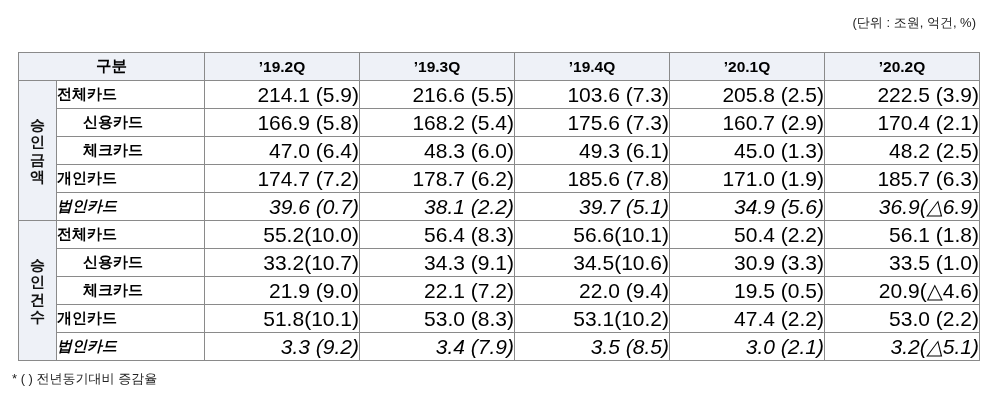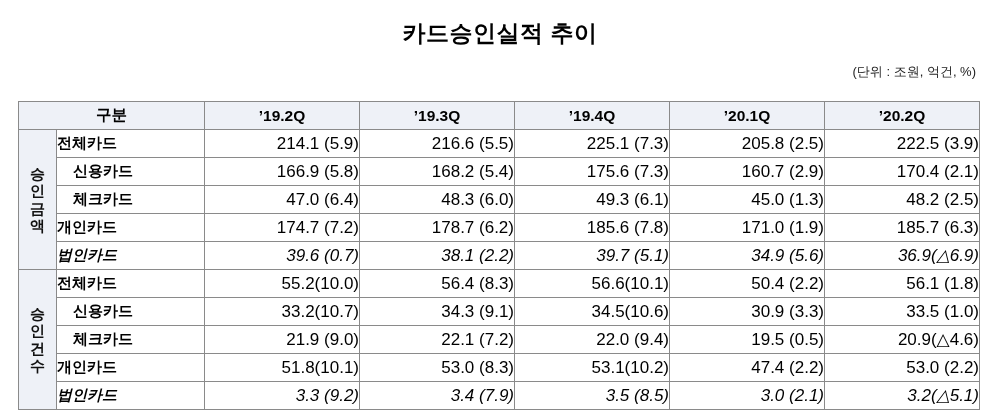--- a/index.html
+++ b/index.html
@@ -71,26 +71,26 @@
   }
   .rowlabel {
     background: #ffffff;
     font-weight: bold;
     font-size: 15px;
     padding-left: 10px;
     text-align: left;
     color: #000000;
   }
   .rowlabel.indent {
-    padding-left: 16px;
+    padding-left: 26px;
   }
   .val {
     text-align: right;
     padding-right: 16px;
-    font-size: 17px;
+    font-size: 21px;
     color: #000000;
     white-space: nowrap;
   }
   .thick-left {
     border-left: 2px solid #3a3a3a;
   }
   .thick-right {
     border-right: 2px solid #3a3a3a;
   }
   .thick-top {
@@ -107,21 +107,20 @@
   }
   col.c-group { width: 38px; }
   col.c-label { width: 148px; }
   col.c-q { width: 155px; }
 </style>
 </head>
 <body>
 
 <div class="page">
 
-  <div class="doc-title">카드승인실적 추이</div>
 
   <div class="unit-note">(단위 : 조원, 억건, %)</div>
 
   <div class="table-wrap">
     <table class="grid">
       <colgroup>
         <col class="c-group">
         <col class="c-label">
         <col class="c-q">
         <col class="c-q">
@@ -144,21 +143,21 @@
         <tr>
           <td class="rowhdr-group thick-left" rowspan="5">
             <span>승</span>
             <span>인</span>
             <span>금</span>
             <span>액</span>
           </td>
           <td class="rowlabel">전체카드</td>
           <td class="val">214.1  (5.9)</td>
           <td class="val">216.6  (5.5)</td>
-          <td class="val">225.1  (7.3)</td>
+          <td class="val">103.6  (7.3)</td>
           <td class="val">205.8  (2.5)</td>
           <td class="val thick-right">222.5   (3.9)</td>
         </tr>
         <tr>
           <td class="rowlabel indent">신용카드</td>
           <td class="val">166.9  (5.8)</td>
           <td class="val">168.2  (5.4)</td>
           <td class="val">175.6  (7.3)</td>
           <td class="val">160.7  (2.9)</td>
           <td class="val thick-right">170.4   (2.1)</td>

